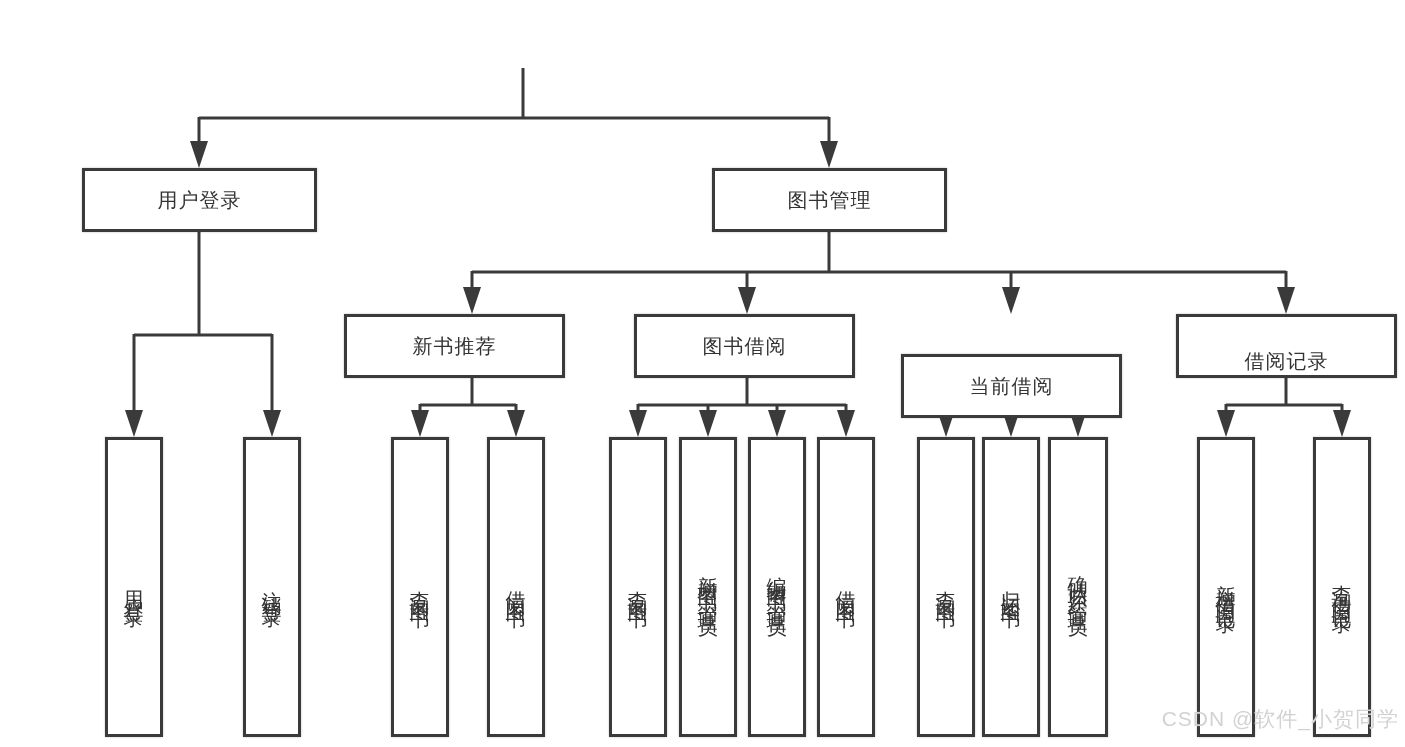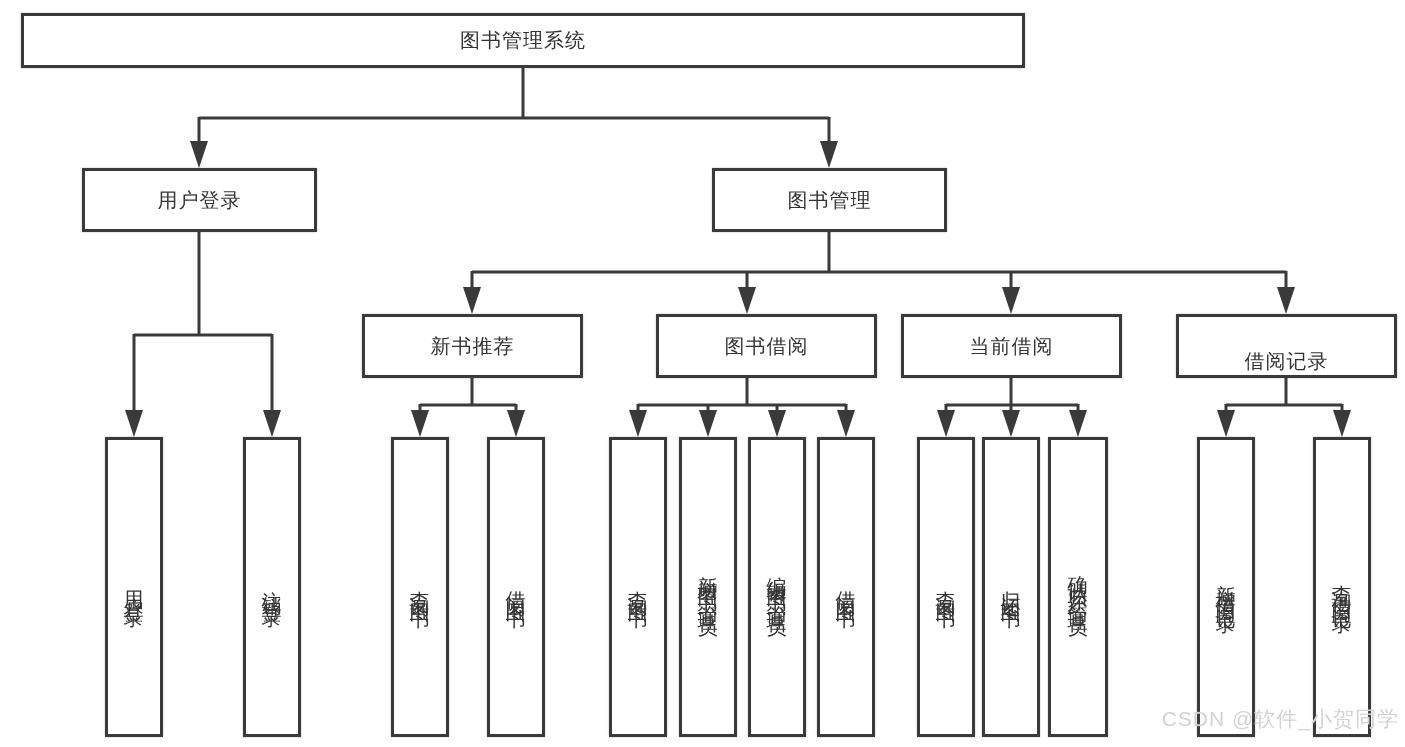--- a/index.html
+++ b/index.html
@@ -31,23 +31,23 @@
     box-shadow: 0 0 2px rgba(0,0,0,0.25);
     z-index: 2;
   }
   .node-root   { left: 21px;  top: 13px;  width: 1004px; height: 55px; }
 
   .node-l1 { height: 64px; width: 235px; top: 168px; }
   .n-user-login    { left: 82px; }
   .n-book-mgmt     { left: 712px; }
 
   .node-l2 { height: 64px; width: 221px; top: 314px; }
-  .n-new-books     { left: 362px; align-items: center; }
-  .n-book-borrow   { left: 656px; }
-  .n-current-borrow{ left: 901px; }
+  .n-new-books     { left: 344px; align-items: center; }
+  .n-book-borrow   { left: 634px; }
+  .n-current-borrow{ left: 901px; margin-top: 40px; }
   .n-borrow-records{ left: 1176px; align-items: flex-end; }
 
   .node-leaf {
     top: 437px;
     height: 300px;
     width: 58px;
   }
   .node-leaf span {
     writing-mode: vertical-rl;
     text-orientation: mixed;
@@ -156,23 +156,20 @@
     <g>
       <line x1="1286" y1="378" x2="1286" y2="405"></line>
       <line x1="1226" y1="405" x2="1342" y2="405"></line>
       <line x1="1226" y1="404" x2="1226" y2="419"></line>
       <line x1="1342" y1="404" x2="1342" y2="419"></line>
       <polygon points="1217,410 1235,410 1226,437"></polygon>
       <polygon points="1333,410 1351,410 1342,437"></polygon>
     </g>
   </svg>
 
-  <div class="node node-root">
-    <span>图书管理系统</span>
-  </div>
 
   <div class="node node-l1 n-user-login">
     <span>用户登录</span>
   </div>
   <div class="node node-l1 n-book-mgmt">
     <span>图书管理</span>
   </div>
 
   <div class="node node-l2 n-new-books">
     <span>新书推荐</span>

